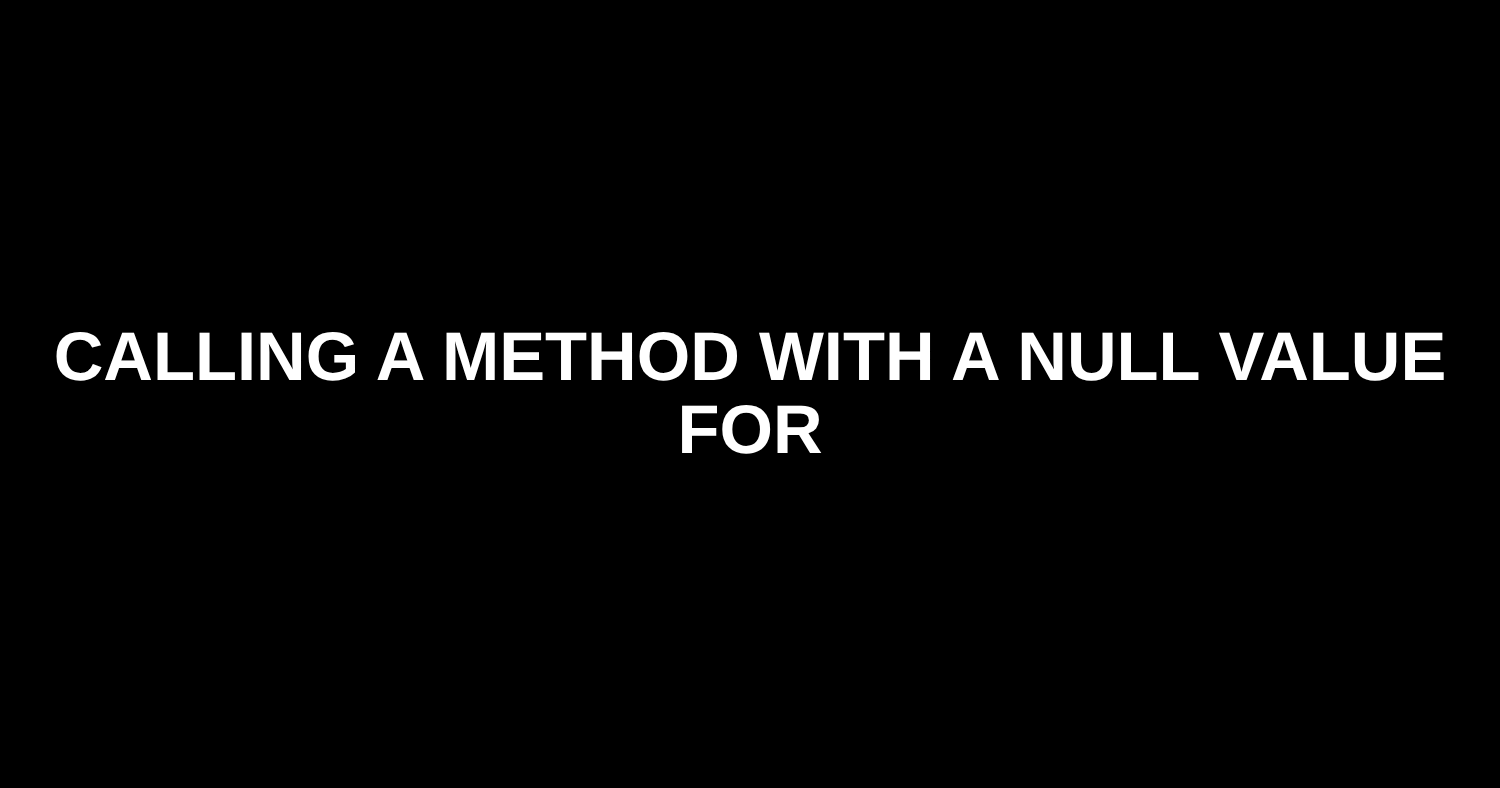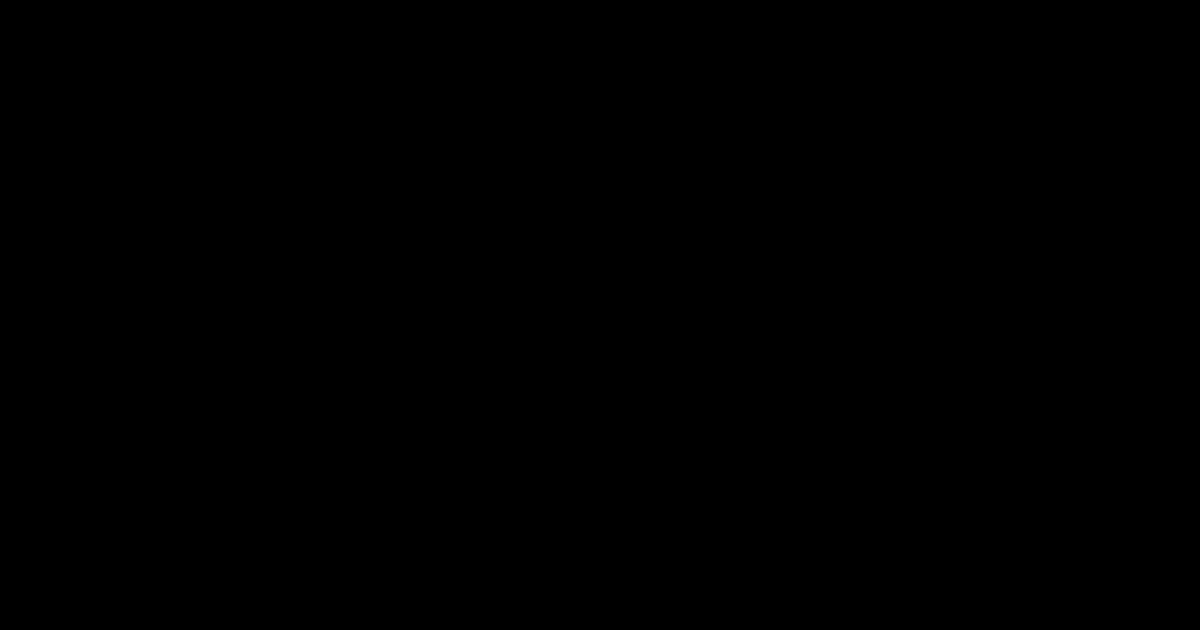--- a/index.html
+++ b/index.html
@@ -29,14 +29,15 @@
       line-height: 1.05;
       text-transform: uppercase;
       letter-spacing: 0px;
     }
   </style>
 </head>
 <body>
 
 <div class="title-container">
   <div class="title-text">
+    <div>CALLING A METHOD WITH A NULL VALUE FOR</div>
   </div>
 </div>
 
 </body></html>

